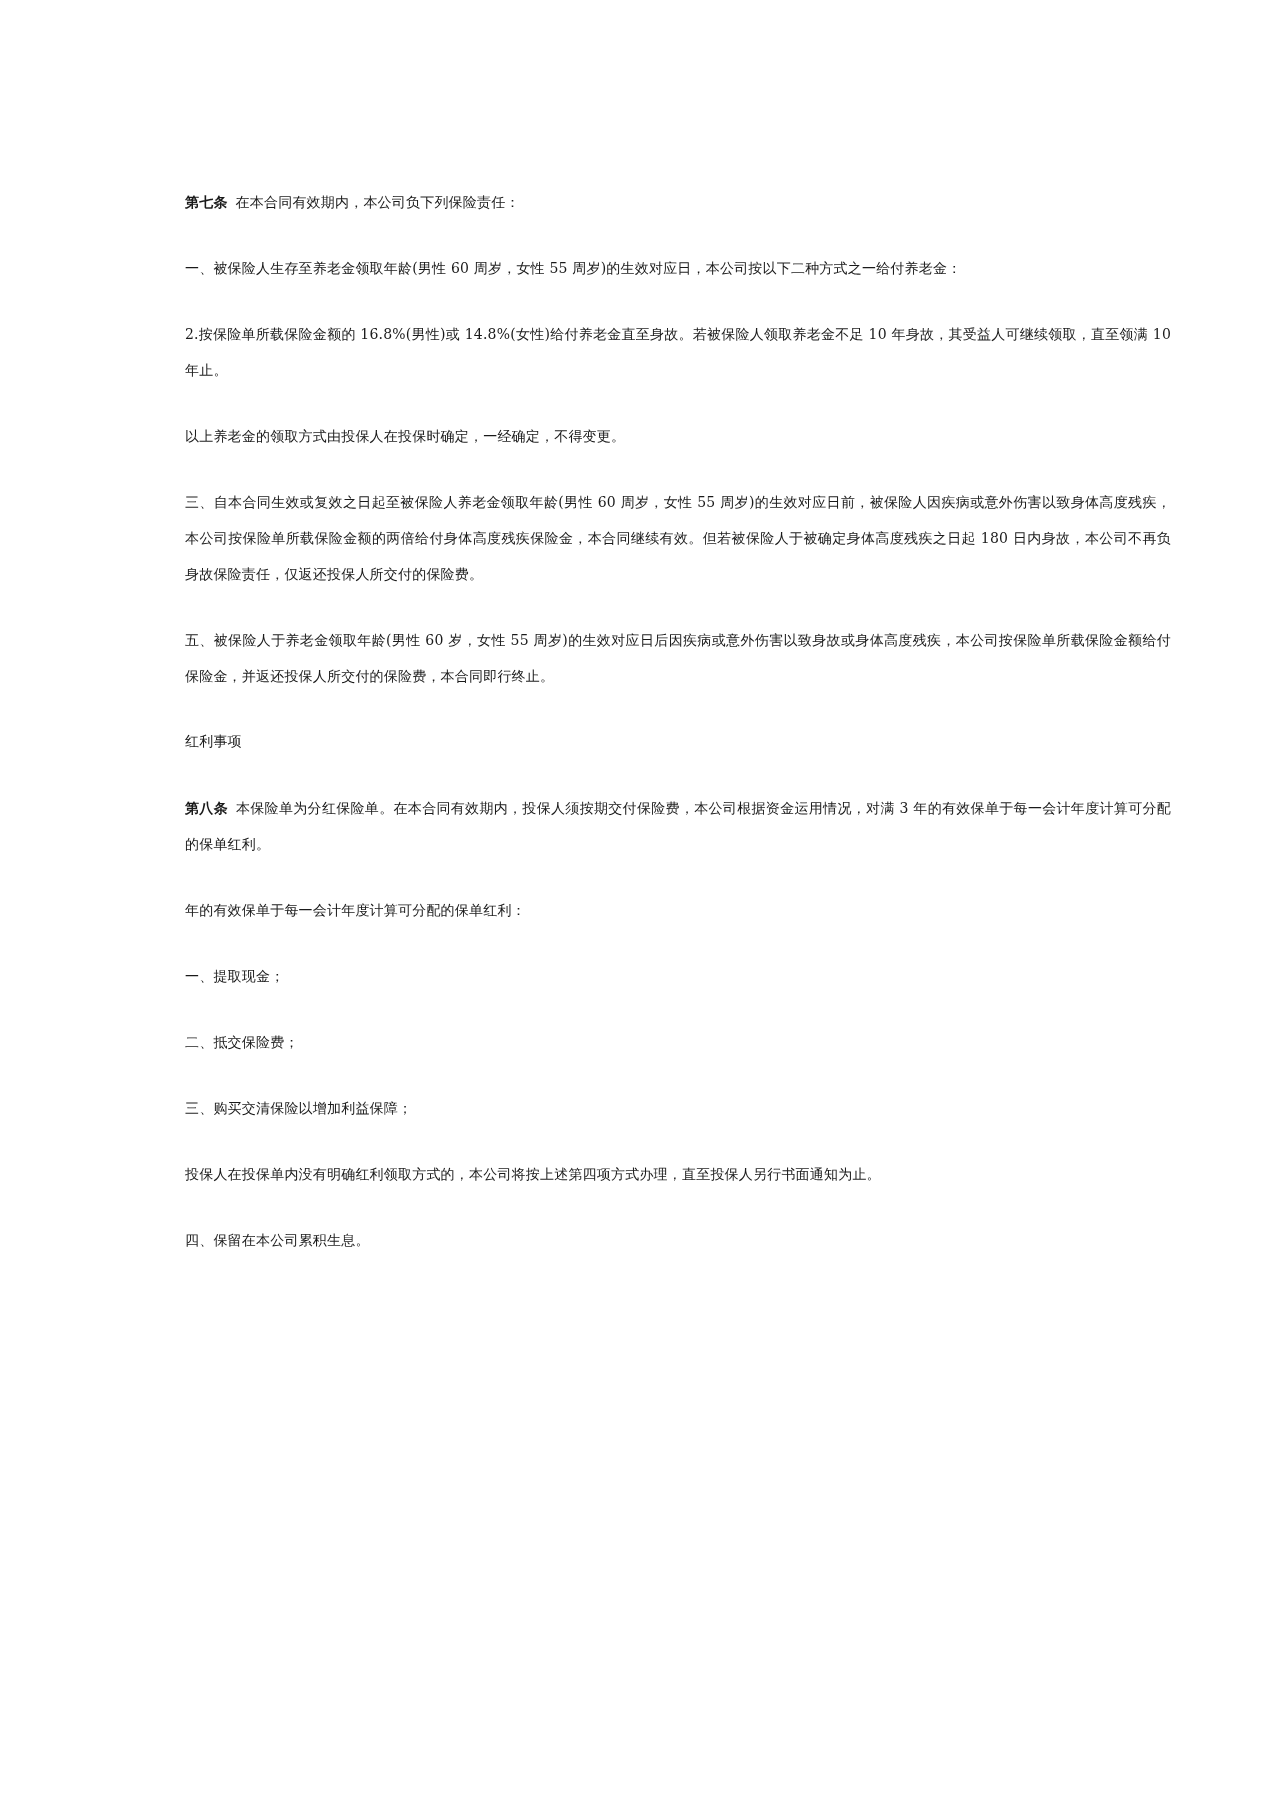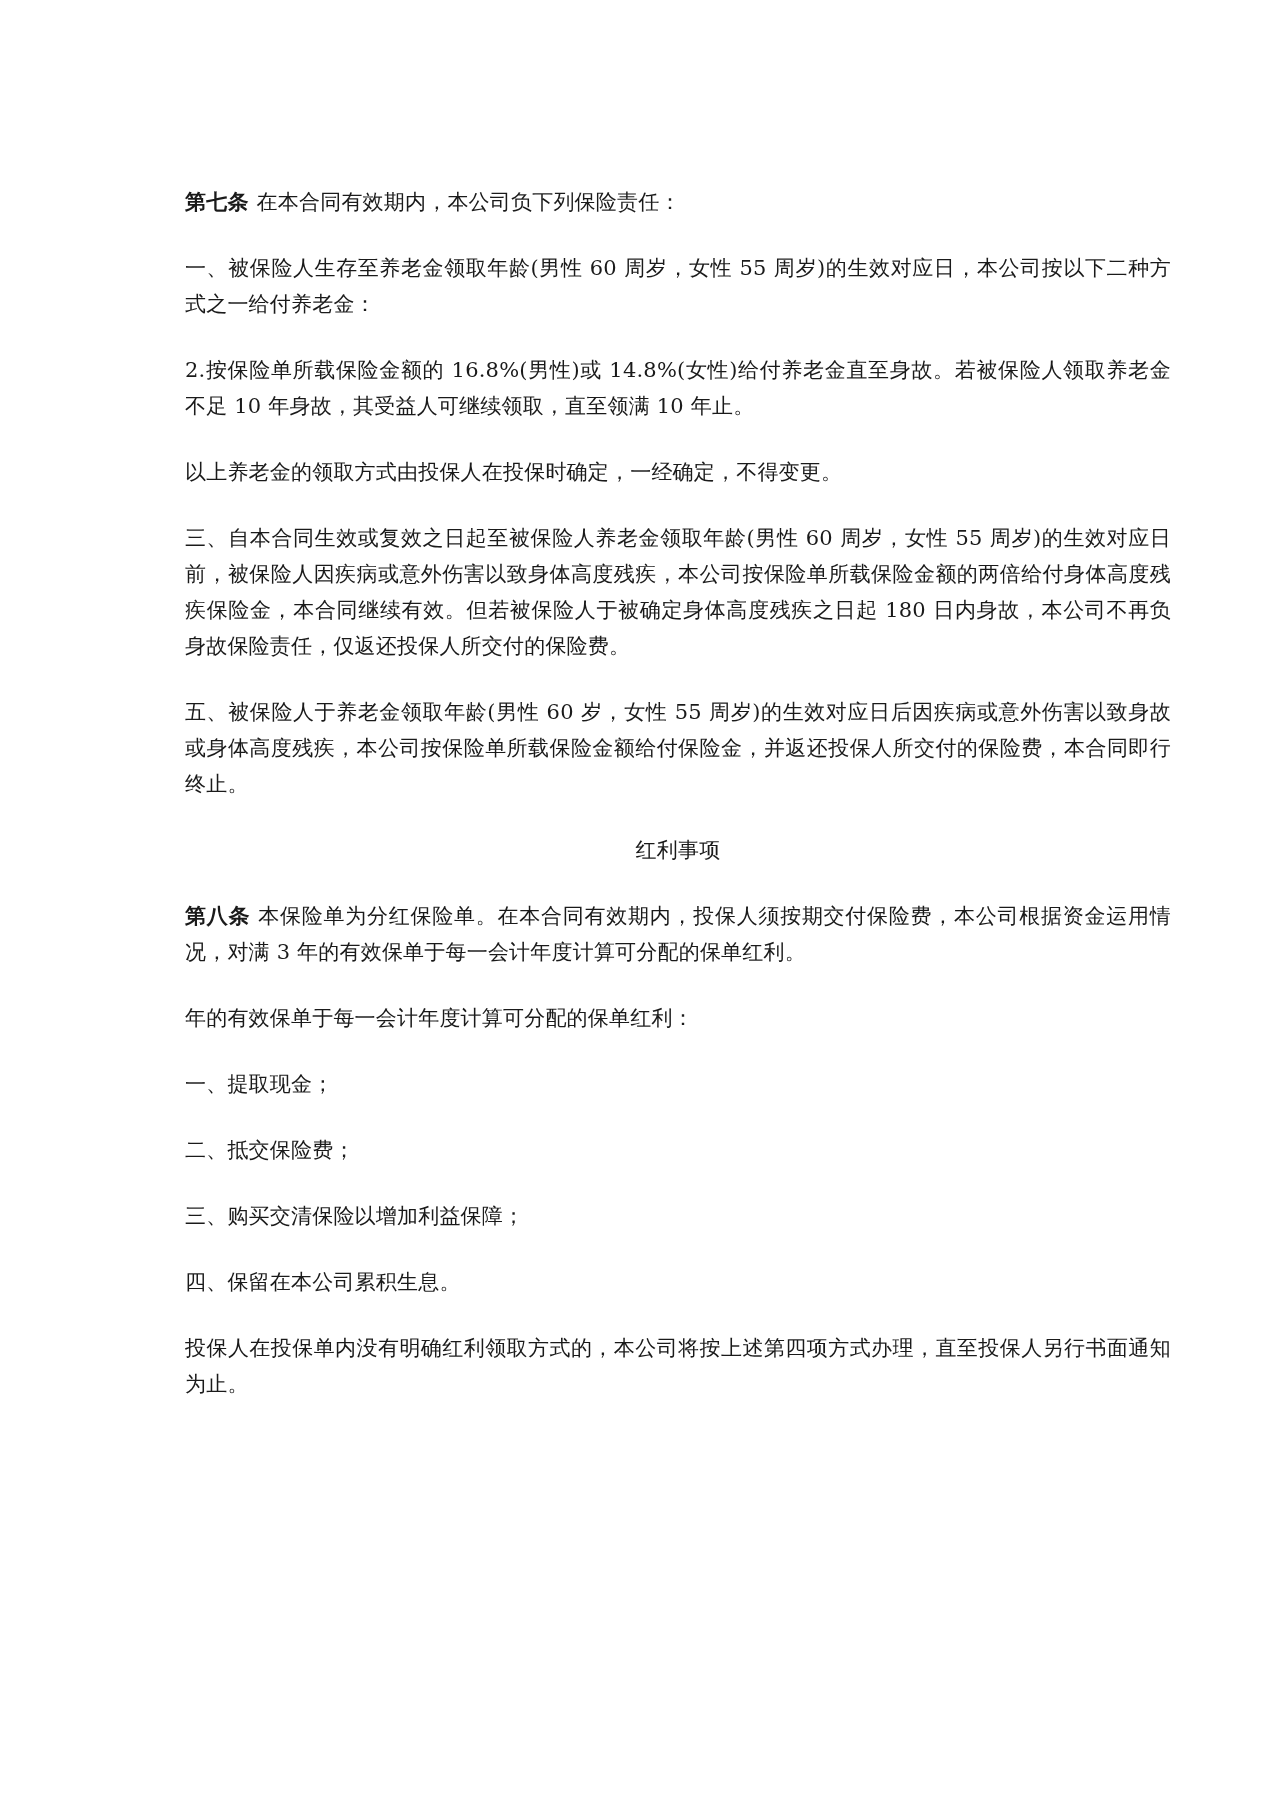--- a/index.html
+++ b/index.html
@@ -4,27 +4,27 @@
 <style>
   html, body { margin: 0; padding: 0; background: #ffffff; }
   body { width: 1280px; height: 1810px; position: relative; overflow: hidden; }
   .page {
     position: absolute;
     left: 185px;
     top: 184px;
     width: 986px;
     color: #1a1a1a;
     font-family: "DejaVu Serif", "Liberation Serif", serif;
-    font-size: 21px;
+    font-size: 14px;
     line-height: 36px;
     letter-spacing: 0.2px;
   }
   .para { margin: 0 0 30px 0; text-align: justify; text-justify: inter-character; }
   .article-label { font-weight: bold; font-family: "DejaVu Sans", "Liberation Sans", sans-serif; margin-right: 8px; }
-  .section-title { text-align: center; margin: 0 0 30px 0; font-family: Liberation Sans, sans-serif; }
+  .section-title { text-align: left; margin: 0 0 30px 0; font-family: Liberation Mono, monospace; }
 </style>
 </head>
 <body>
 
 <div class="page">
 
   <p class="para">
     <span class="article-label">第七条</span><span>在本合同有效期内，本公司负下列保险责任：</span>
   </p>
 
@@ -45,17 +45,17 @@
 
   <p class="para">
     <span class="article-label">第八条</span><span>本保险单为分红保险单。在本合同有效期内，投保人须按期交付保险费，本公司根据资金运用情况，对满 3 年的有效保单于每一会计年度计算可分配的保单红利。</span>
   </p>
 
   <p class="para">年的有效保单于每一会计年度计算可分配的保单红利：</p>
 
   <p class="para">一、提取现金；</p>
   <p class="para">二、抵交保险费；</p>
   <p class="para">三、购买交清保险以增加利益保障；</p>
+  <p class="para">投保人在投保单内没有明确红利领取方式的，本公司将按上述第四项方式办理，直至投保人另行书面通知为止。</p>
+
   <p class="para">四、保留在本公司累积生息。</p>
-
-  <p class="para">投保人在投保单内没有明确红利领取方式的，本公司将按上述第四项方式办理，直至投保人另行书面通知为止。</p>
 
 </div>
 
 </body></html>

